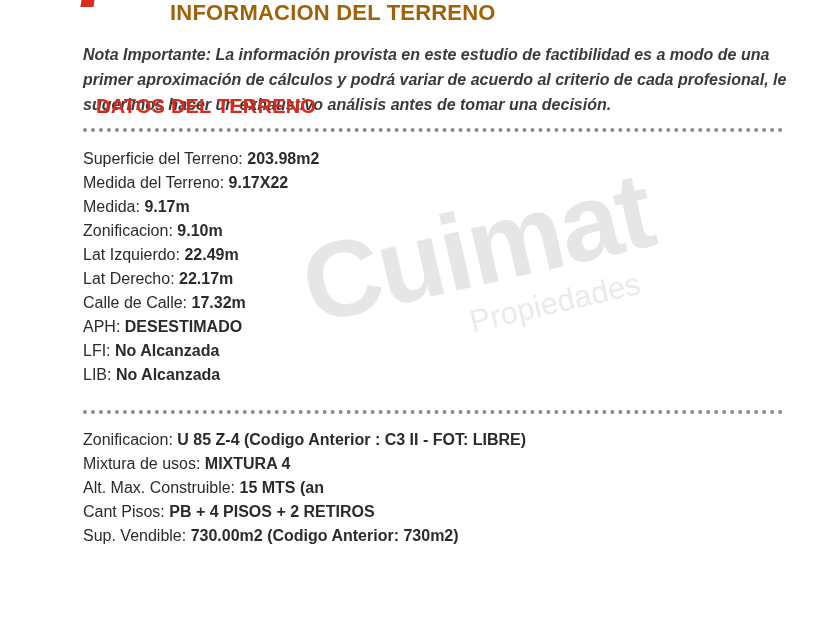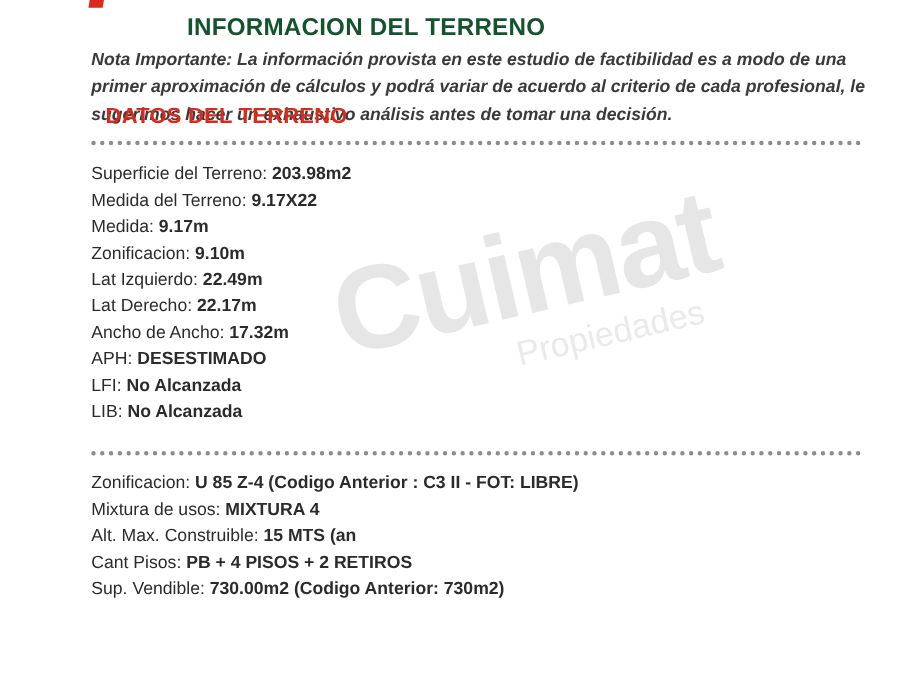--- a/index.html
+++ b/index.html
@@ -76,24 +76,24 @@
     left: 0;
     top: 0;
     width: 13px;
     height: 33px;
     background: #d82b1e;
     transform: skewX(-9deg);
   }
   .main-title {
     position: absolute;
     left: 170px;
-    top: 12px;
+    top: 0px;
     font-size: 22px;
     font-weight: bold;
-    color: #14532d;
+    color: #a16207;
     letter-spacing: 0.2px;
   }
 
   .note {
     position: absolute;
     left: 83px;
     top: 43px;
     width: 714px;
     font-size: 16px;
     font-style: italic;
@@ -177,21 +177,21 @@
     </div>
     <div class="field" style="top:246px;">
       <span class="lbl">Lat Izquierdo:</span>
       <span class="val">22.49m</span>
     </div>
     <div class="field" style="top:270px;">
       <span class="lbl">Lat Derecho:</span>
       <span class="val">22.17m</span>
     </div>
     <div class="field" style="top:294px;">
-      <span class="lbl">Ancho de Ancho:</span>
+      <span class="lbl">Calle de Calle:</span>
       <span class="val">17.32m</span>
     </div>
     <div class="field" style="top:318px;">
       <span class="lbl">APH:</span>
       <span class="val">DESESTIMADO</span>
     </div>
     <div class="field" style="top:342px;">
       <span class="lbl">LFI:</span>
       <span class="val">No Alcanzada</span>
     </div>

